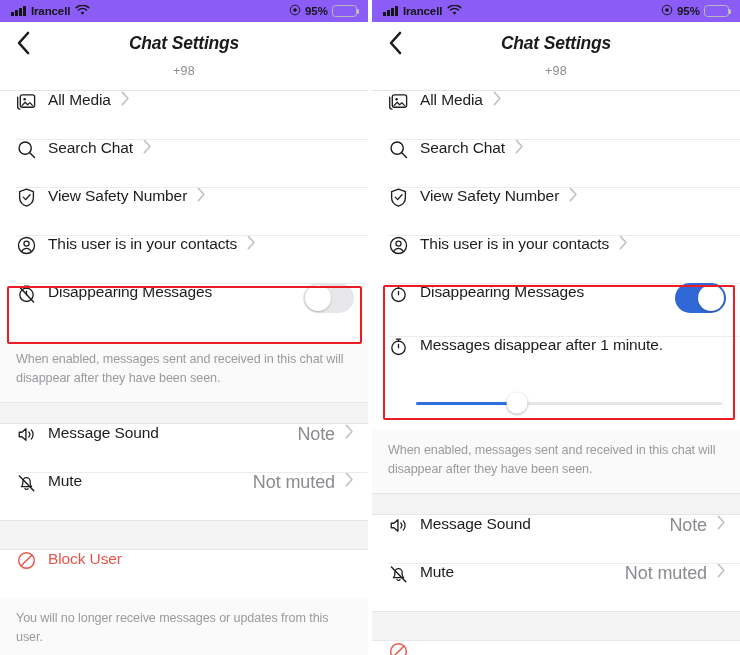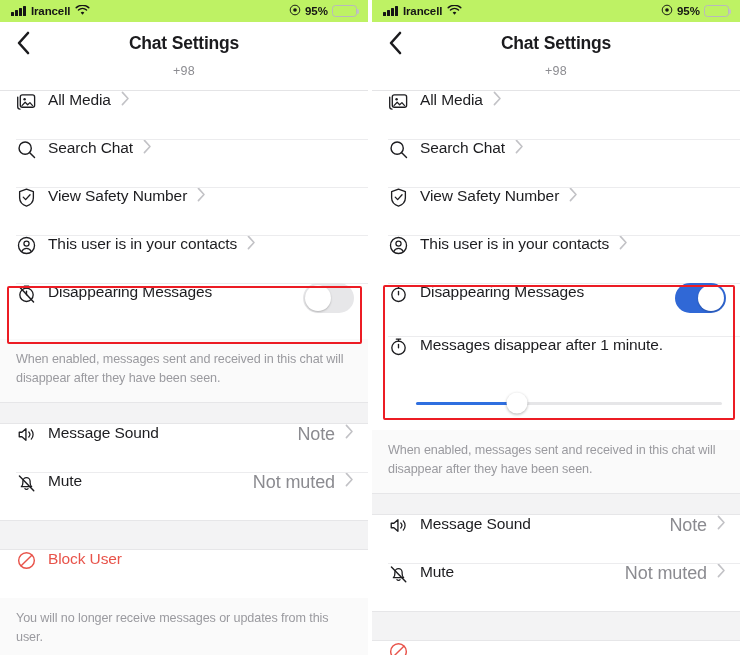--- a/index.html
+++ b/index.html
@@ -23,21 +23,21 @@
   }
   .panel-left  { width: 368px; }
   .panel-gap   { width: 4px; background: #ffffff; }
   .panel-right { width: 368px; }
 
   
   .statusbar {
     height: 22px;
     display: flex; align-items: center;
     padding: 0 11px;
-    background: #bef264;
+    background: #8b5cf6;
   }
   .sb-left { display: flex; align-items: center; gap: 5px; }
   .sb-right { margin-left: auto; display: flex; align-items: center; gap: 4px; text-align: right; }
   .sb-carrier { font-size: 11.5px; font-weight: 600; color: #151515; letter-spacing: -0.1px; }
   .bars { display: flex; align-items: flex-end; gap: 1.5px; height: 10px; }
   .bars i { width: 2.6px; background: #151515; border-radius: .5px; display: block; }
   .bars i:nth-child(1) { height: 4px; }
   .bars i:nth-child(2) { height: 6px; }
   .bars i:nth-child(3) { height: 8px; }
   .bars i:nth-child(4) { height: 10px; }
@@ -71,21 +71,21 @@
   }
   .nav-back {
     position: absolute; left: 10px; top: 50%;
     transform: translateY(-50%);
     width: 26px; height: 26px;
     display: flex; align-items: center; justify-content: center;
   }
   .nav-title {
     width: 100%; text-align: center;
     font-size: 17.5px; font-weight: 700;
-    color: #1b1b1e; letter-spacing: -0.2px;
+    color: #1b1b1e; letter-spacing: -0.2px; font-style: italic;
   }
   .subtitle {
     text-align: center;
     font-size: 12.5px;
     color: #8c8c91;
     padding-bottom: 12px;
     letter-spacing: .2px;
   }
   .hdr-sep { height: 1px; background: #e4e4e6; }
 

